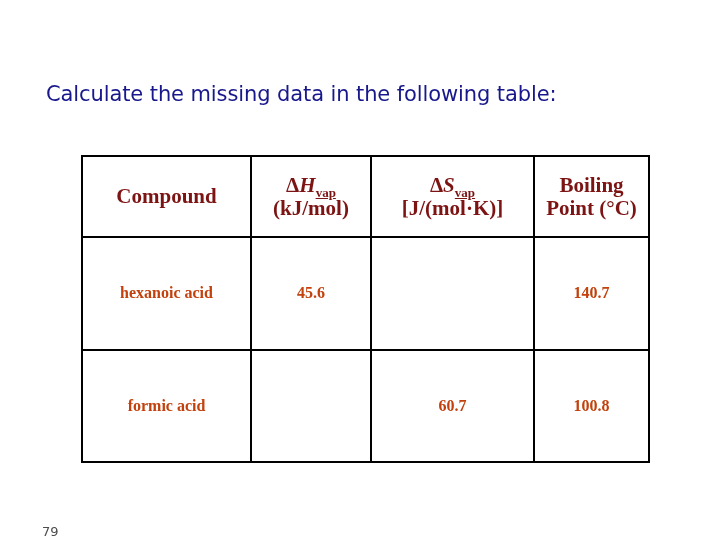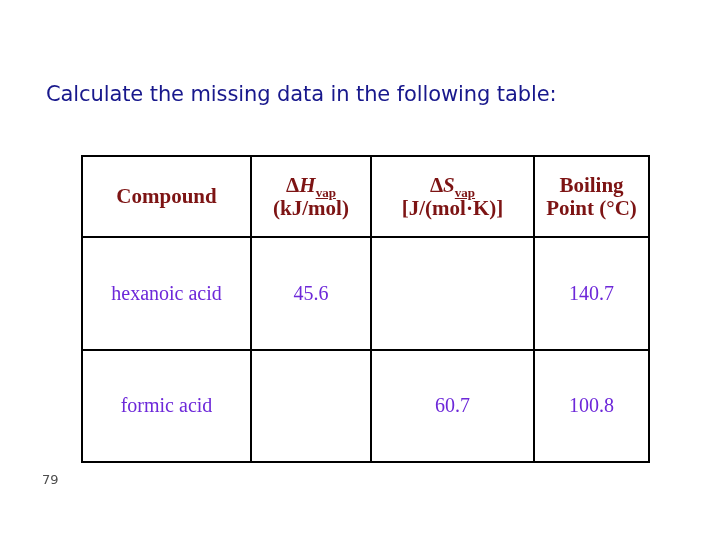--- a/index.html
+++ b/index.html
@@ -63,23 +63,23 @@
 
   table.data-table th {
     color: #7d1414;
     font-weight: bold;
     font-size: 21px;
     line-height: 1.08;
     height: 79px;
   }
 
   table.data-table td {
-    color: #6d28d9;
-    font-weight: normal;
-    font-size: 20px;
+    color: #c2410c;
+    font-weight: bold;
+    font-size: 16px;
     height: 57px;
   }
 
   .col-compound { width: 169px; }
   .col-dh       { width: 120px; }
   .col-ds       { width: 163px; }
   .col-bp       { width: 115px; }
 
   .hdr-line { display: block; white-space: nowrap; }
 
@@ -94,21 +94,21 @@
     vertical-align: sub;
     font-style: normal;
     font-weight: bold;
     line-height: 0;
     text-decoration: underline;
   }
 
   .page-number {
     position: absolute;
     left: 42px;
-    top: 472px;
+    top: 524px;
     font-family: "DejaVu Sans", sans-serif;
     font-size: 13px;
     color: #4d4d4d;
   }
 </style>
 </head>
 <body>
 
 <div class="slide">
 

